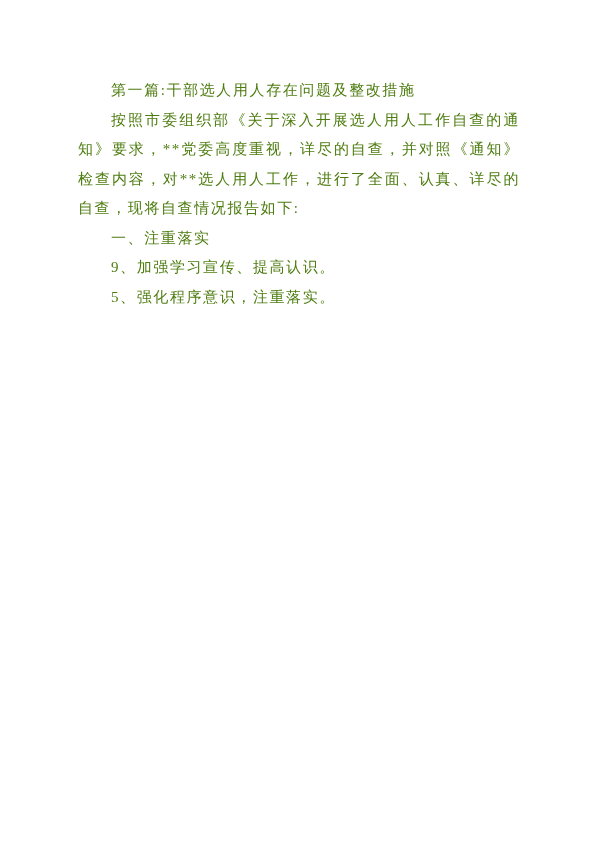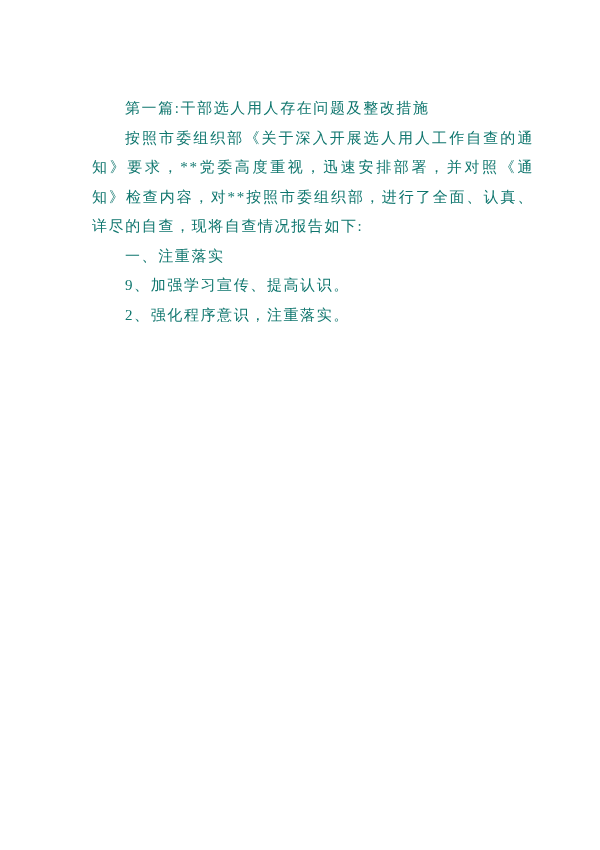--- a/index.html
+++ b/index.html
@@ -11,41 +11,40 @@
     position: relative;
     width: 600px;
     height: 850px;
     background: #ffffff;
     overflow: hidden;
     font-family: "Liberation Serif", "DejaVu Serif", serif;
   }
   .text-block {
     position: absolute;
     left: 78px;
-    top: 94px;
+    top: 76px;
     width: 442px;
-    color: #0f766e;
-    margin-left: 14px;
+    color: #4d7c0f;
   }
   .text-block p {
     margin: 0;
     padding: 0;
     font-size: 15px;
     line-height: 29.5px;
     letter-spacing: 1.6px;
     text-align: justify;
     text-justify: inter-character;
     text-indent: 2.2em;
     word-break: break-all;
   }
 </style>
 </head>
 <body>
 
 <div class="page">
   <div class="text-block">
     <p>第一篇:干部选人用人存在问题及整改措施</p>
-    <p>按照市委组织部《关于深入开展选人用人工作自查的通知》要求，**党委高度重视，迅速安排部署，并对照《通知》检查内容，对**按照市委组织部，进行了全面、认真、详尽的自查，现将自查情况报告如下:</p>
+    <p>按照市委组织部《关于深入开展选人用人工作自查的通知》要求，**党委高度重视，详尽的自查，并对照《通知》检查内容，对**选人用人工作，进行了全面、认真、详尽的自查，现将自查情况报告如下:</p>
     <p>一、注重落实</p>
     <p>9、加强学习宣传、提高认识。</p>
-    <p>2、强化程序意识，注重落实。</p>
+    <p>5、强化程序意识，注重落实。</p>
   </div>
 </div>
 
 </body></html>

